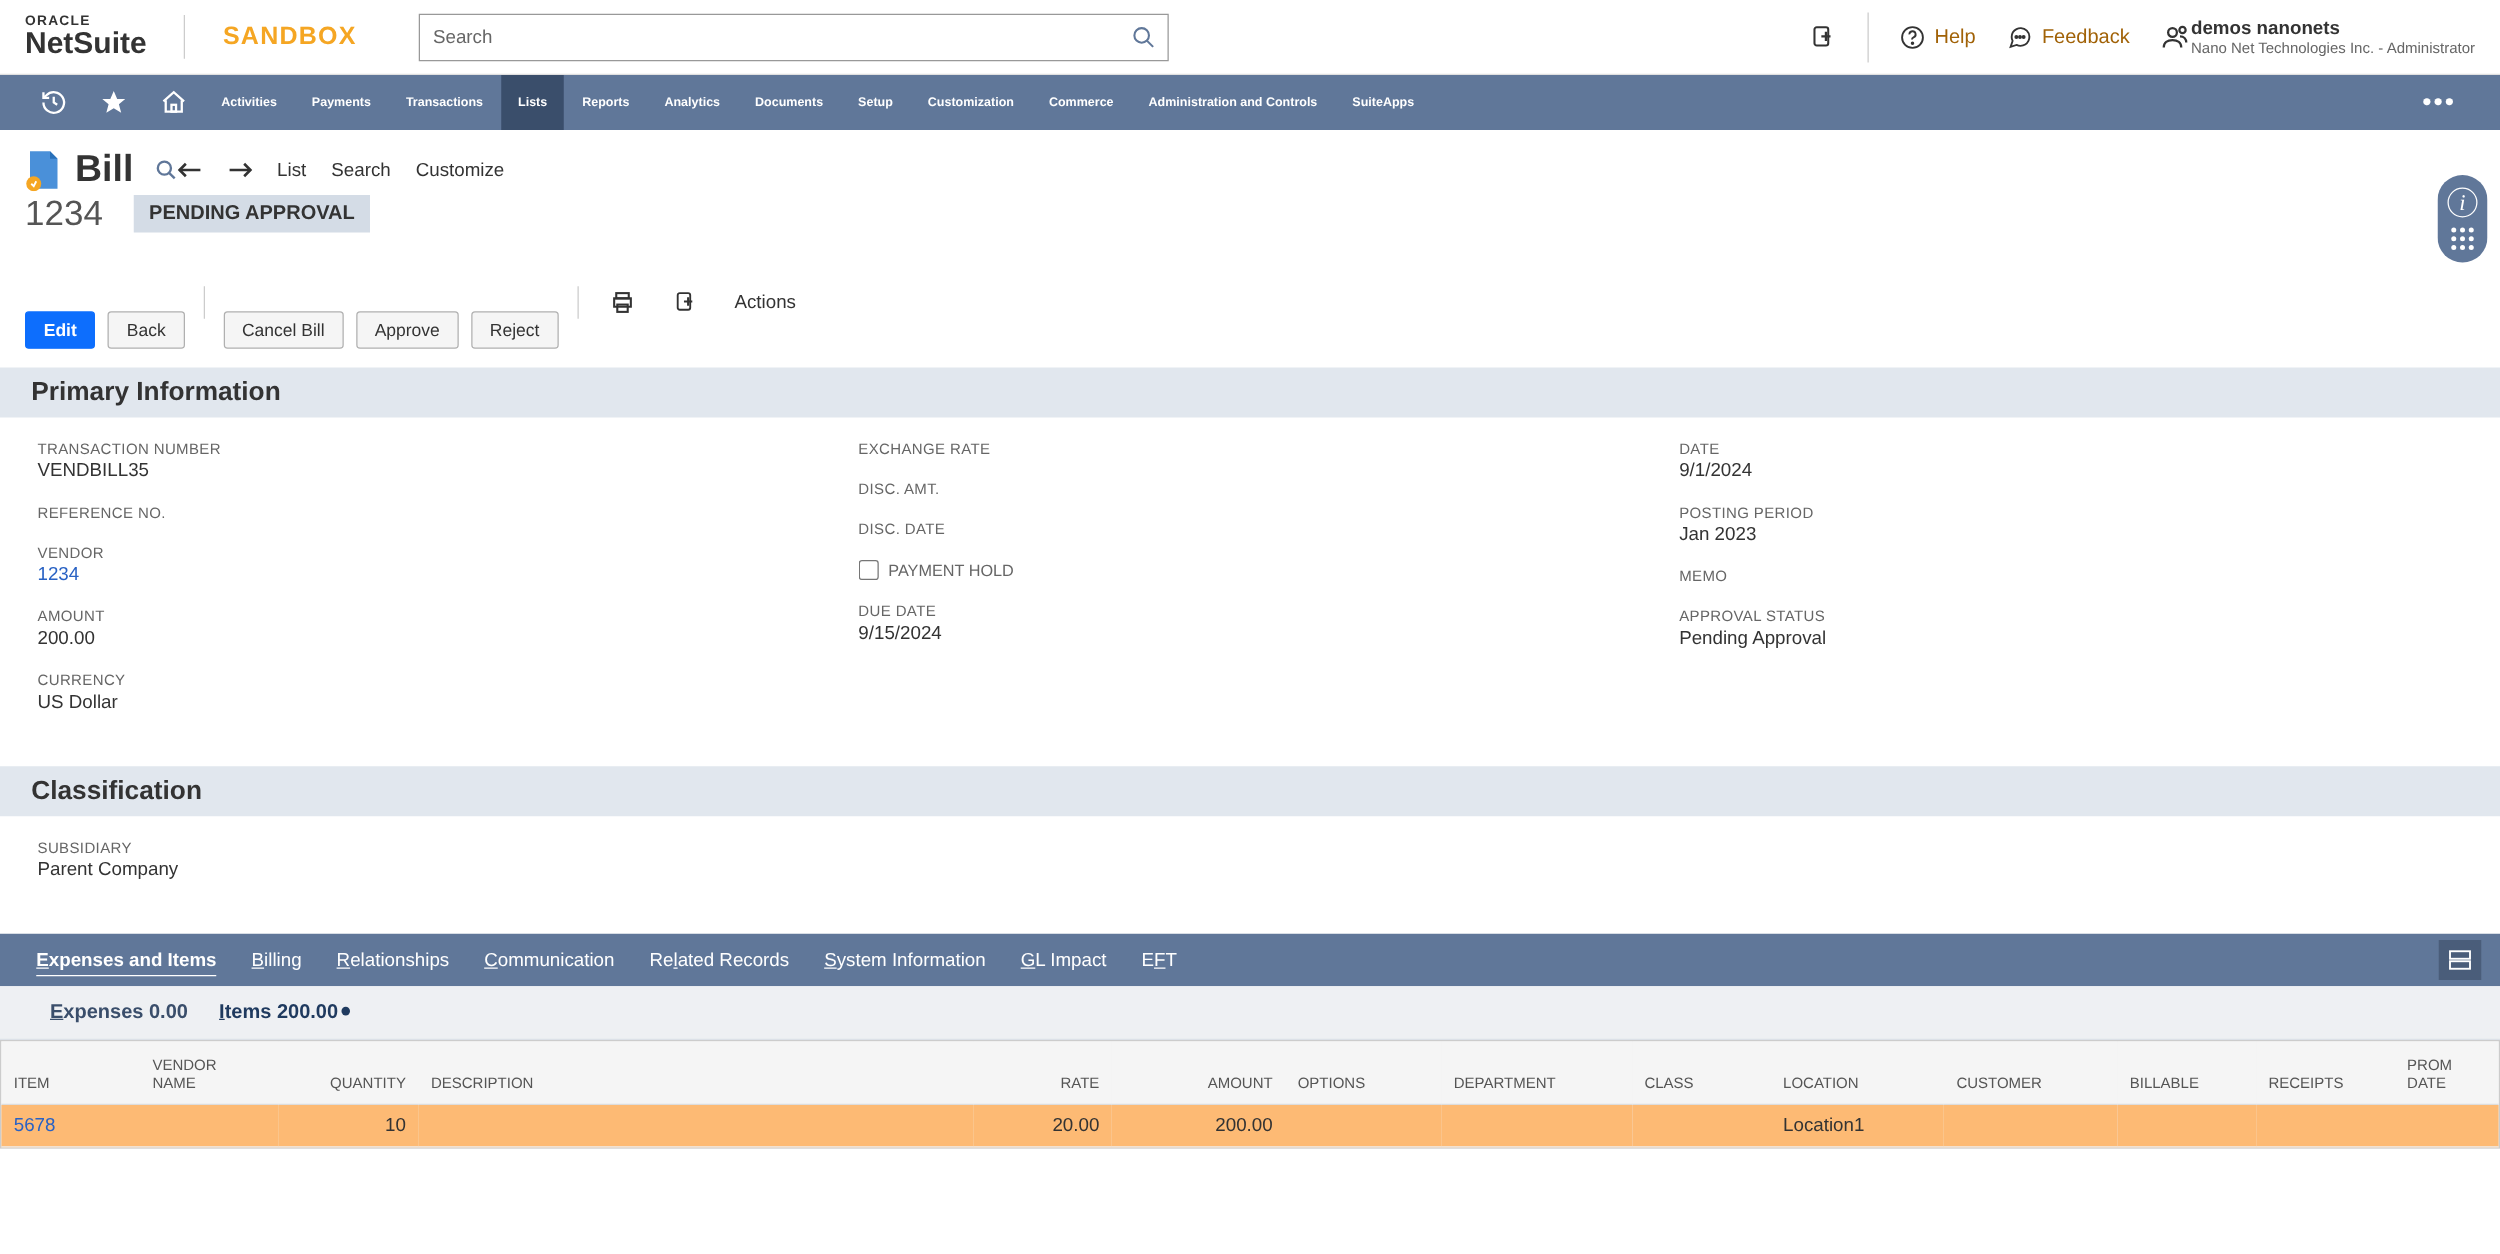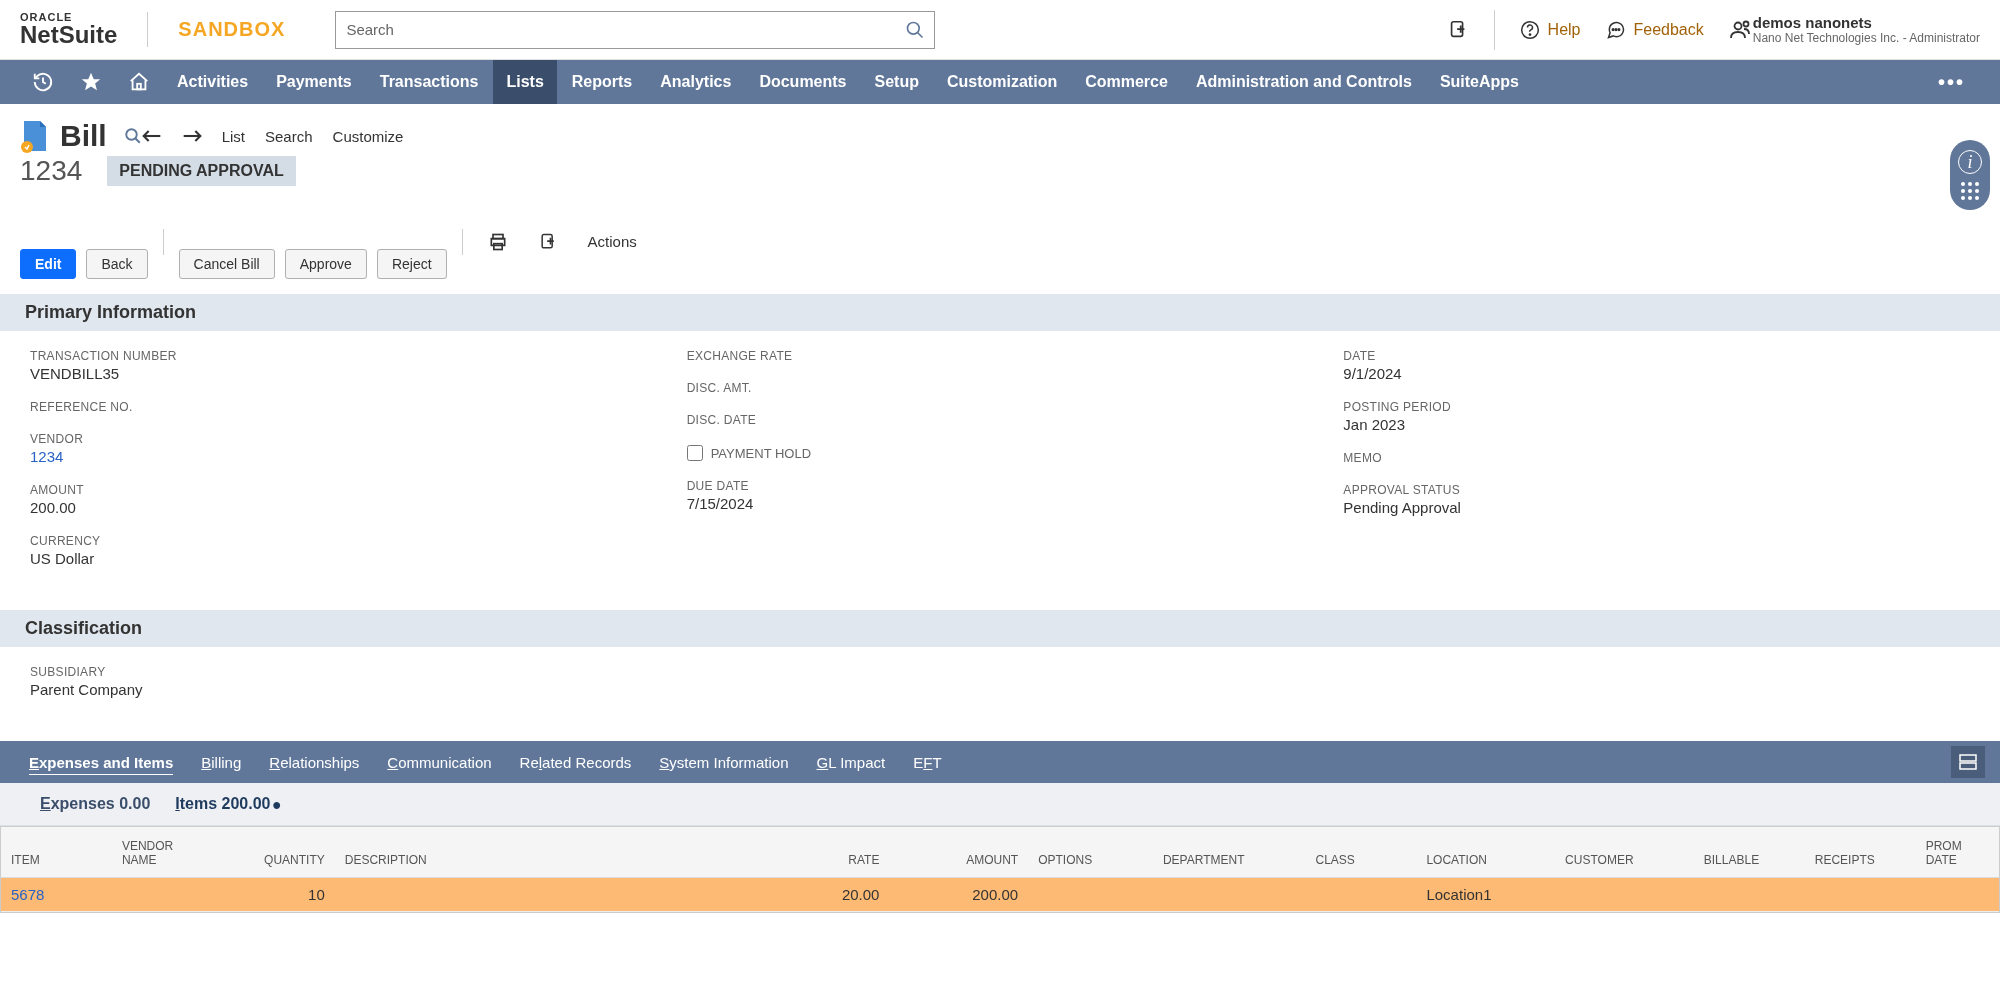--- a/index.html
+++ b/index.html
@@ -20,21 +20,21 @@
 .header-divider { width: 1px; height: 40px; background: #ccc; }
 .header-icon-btn { display: flex; align-items: center; gap: 8px; color: #a16207; cursor: pointer; font-size: 16px; }
 .user-info { display: flex; align-items: center; }
 .user-text { display: flex; flex-direction: column; }
 .user-name { font-weight: 600; font-size: 15px; color: #333; }
 .user-company { font-size: 12px; color: #666; }
 
 
 .main-nav { background: #607799; display: flex; align-items: center; height: 44px; padding: 0 20px; gap: 2px; }
 .nav-icon-btn { color: #fff; padding: 10px 12px; cursor: pointer; display: flex; align-items: center; }
-.nav-item { color: #fff; padding: 12px 13px; cursor: pointer; font-weight: 600; font-size: 16px; height: 44px; display: flex; align-items: center; }
+.nav-item { color: #fff; padding: 12px 13px; cursor: pointer; font-weight: 600; font-size: 10px; height: 44px; display: flex; align-items: center; }
 .nav-item.active { background: #3a4e6b; }
 .nav-more { margin-left: auto; color: #fff; padding: 10px 15px; cursor: pointer; font-size: 20px; font-weight: bold; letter-spacing: 2px; }
 
 
 .page-header { padding: 15px 20px 5px; }
 .page-title-row { display: flex; align-items: center; }
 .page-title-left { display: flex; align-items: center; gap: 12px; }
 .page-title { font-size: 30px; font-weight: 600; color: #333; }
 .title-search-icon { color: #607799; cursor: pointer; margin-left: 5px; }
 .page-actions { display: flex; align-items: center; gap: 20px; }
@@ -52,21 +52,21 @@
 .icon-btn { padding: 6px 10px; cursor: pointer; color: #333; }
 .actions-menu { font-size: 15px; color: #333; cursor: pointer; padding: 6px 10px; }
 
 
 .info-widget { position: fixed; right: 10px; top: 140px; background: #607799; border-radius: 20px; padding: 10px 8px; display: flex; flex-direction: column; align-items: center; gap: 8px; }
 .info-widget-icon { color: #fff; font-style: italic; font-size: 18px; border: 1.5px solid #fff; border-radius: 50%; width: 24px; height: 24px; display: flex; align-items: center; justify-content: center; font-family: serif; }
 .info-widget-dots { display: grid; grid-template-columns: repeat(3, 4px); gap: 3px; }
 .info-widget-dots span { width: 4px; height: 4px; background: #fff; border-radius: 50%; }
 
 
-.section-header { background: #e1e7ee; padding: 8px 25px; font-weight: 700; color: #333; font-size: 18px; }
+.section-header { background: #e1e7ee; padding: 8px 25px; font-weight: 700; color: #333; font-size: 21px; }
 
 
 .fields-grid { display: grid; grid-template-columns: 1fr 1fr 1fr; padding: 18px 30px 25px; gap: 0 30px; }
 .field { margin-bottom: 18px; }
 .field-label { font-size: 12px; color: #666; text-transform: uppercase; margin-bottom: 2px; letter-spacing: 0.3px; }
 .field-value { font-size: 15px; color: #333; }
 .field-value.link { color: #2962c4; cursor: pointer; }
 .checkbox-field { display: flex; align-items: center; gap: 8px; margin-bottom: 18px; }
 .checkbox-field input { width: 16px; height: 16px; border: 1px solid #999; }
 .checkbox-field label { font-size: 13px; color: #666; }
@@ -310,21 +310,21 @@
     <div class="field">
       <div class="field-label">DISC. DATE</div>
       <div class="field-value"></div>
     </div>
     <div class="checkbox-field">
       <input type="checkbox" style="">
       <label>PAYMENT HOLD</label>
     </div>
     <div class="field">
       <div class="field-label">DUE DATE</div>
-      <div class="field-value">7/15/2024</div>
+      <div class="field-value">9/15/2024</div>
     </div>
   </div>
   <div>
     <div class="field">
       <div class="field-label">DATE</div>
       <div class="field-value">9/1/2024</div>
     </div>
     <div class="field">
       <div class="field-label">POSTING PERIOD</div>
       <div class="field-value">Jan 2023</div>

